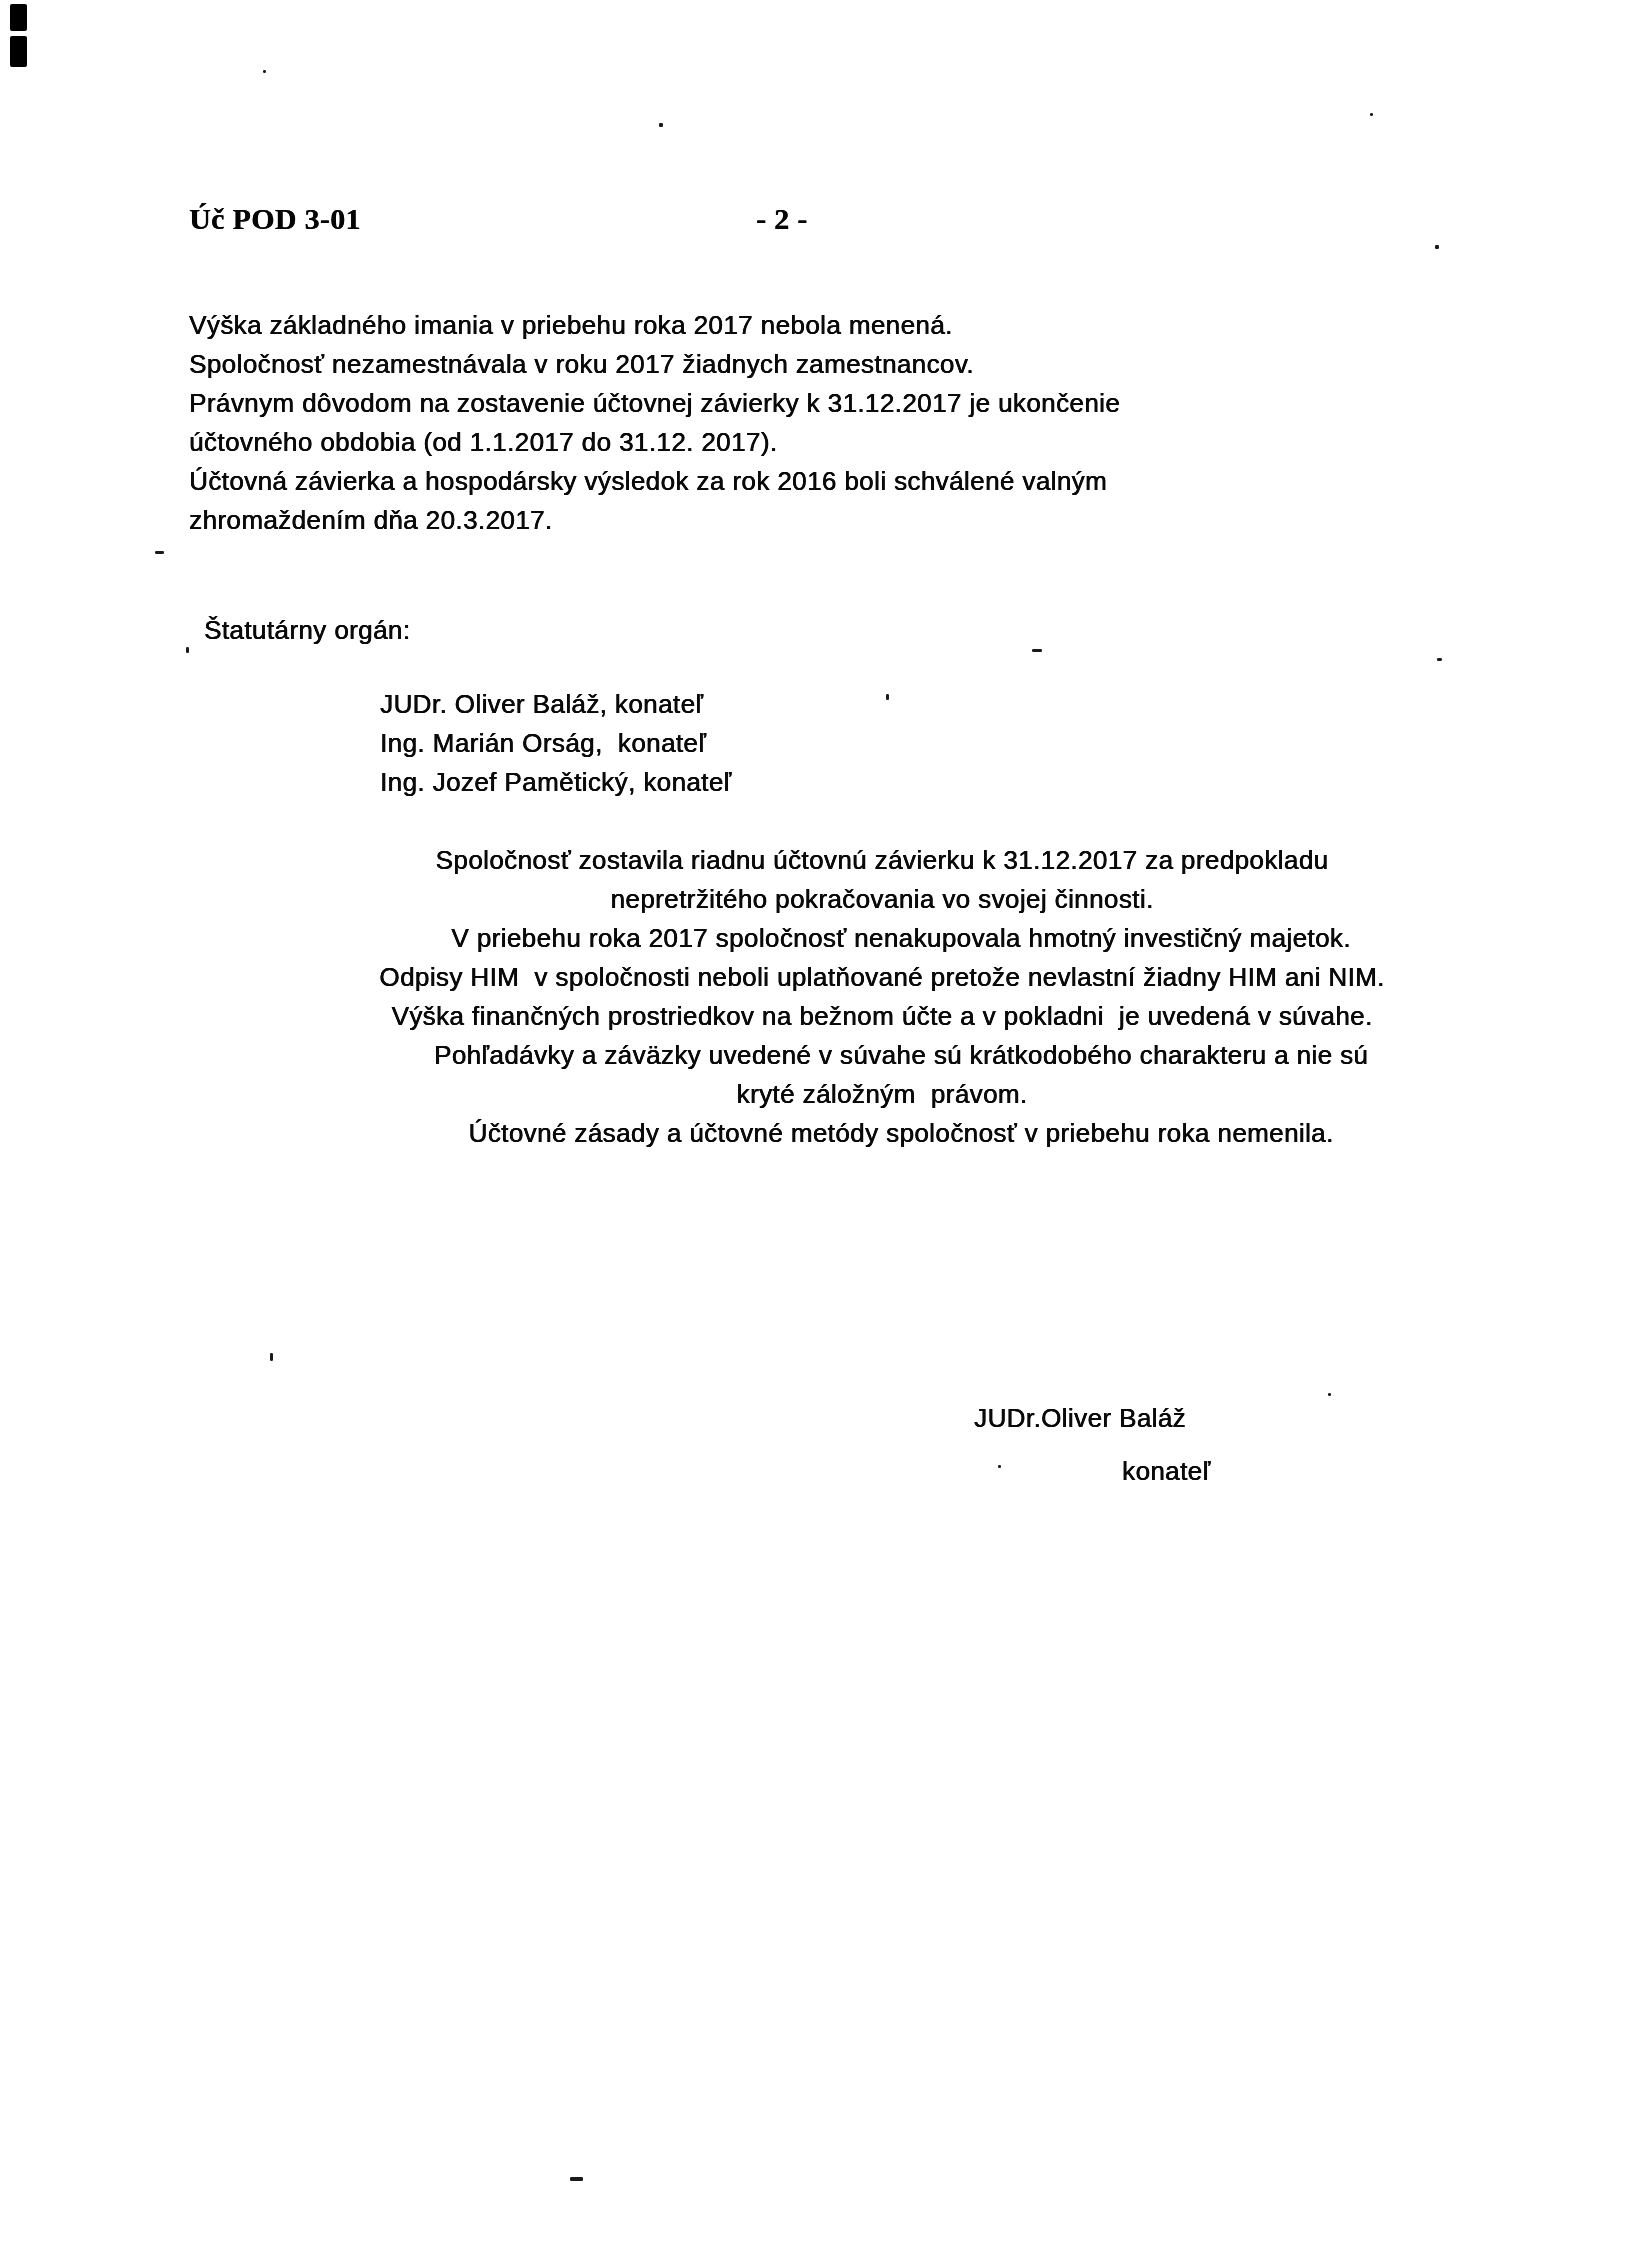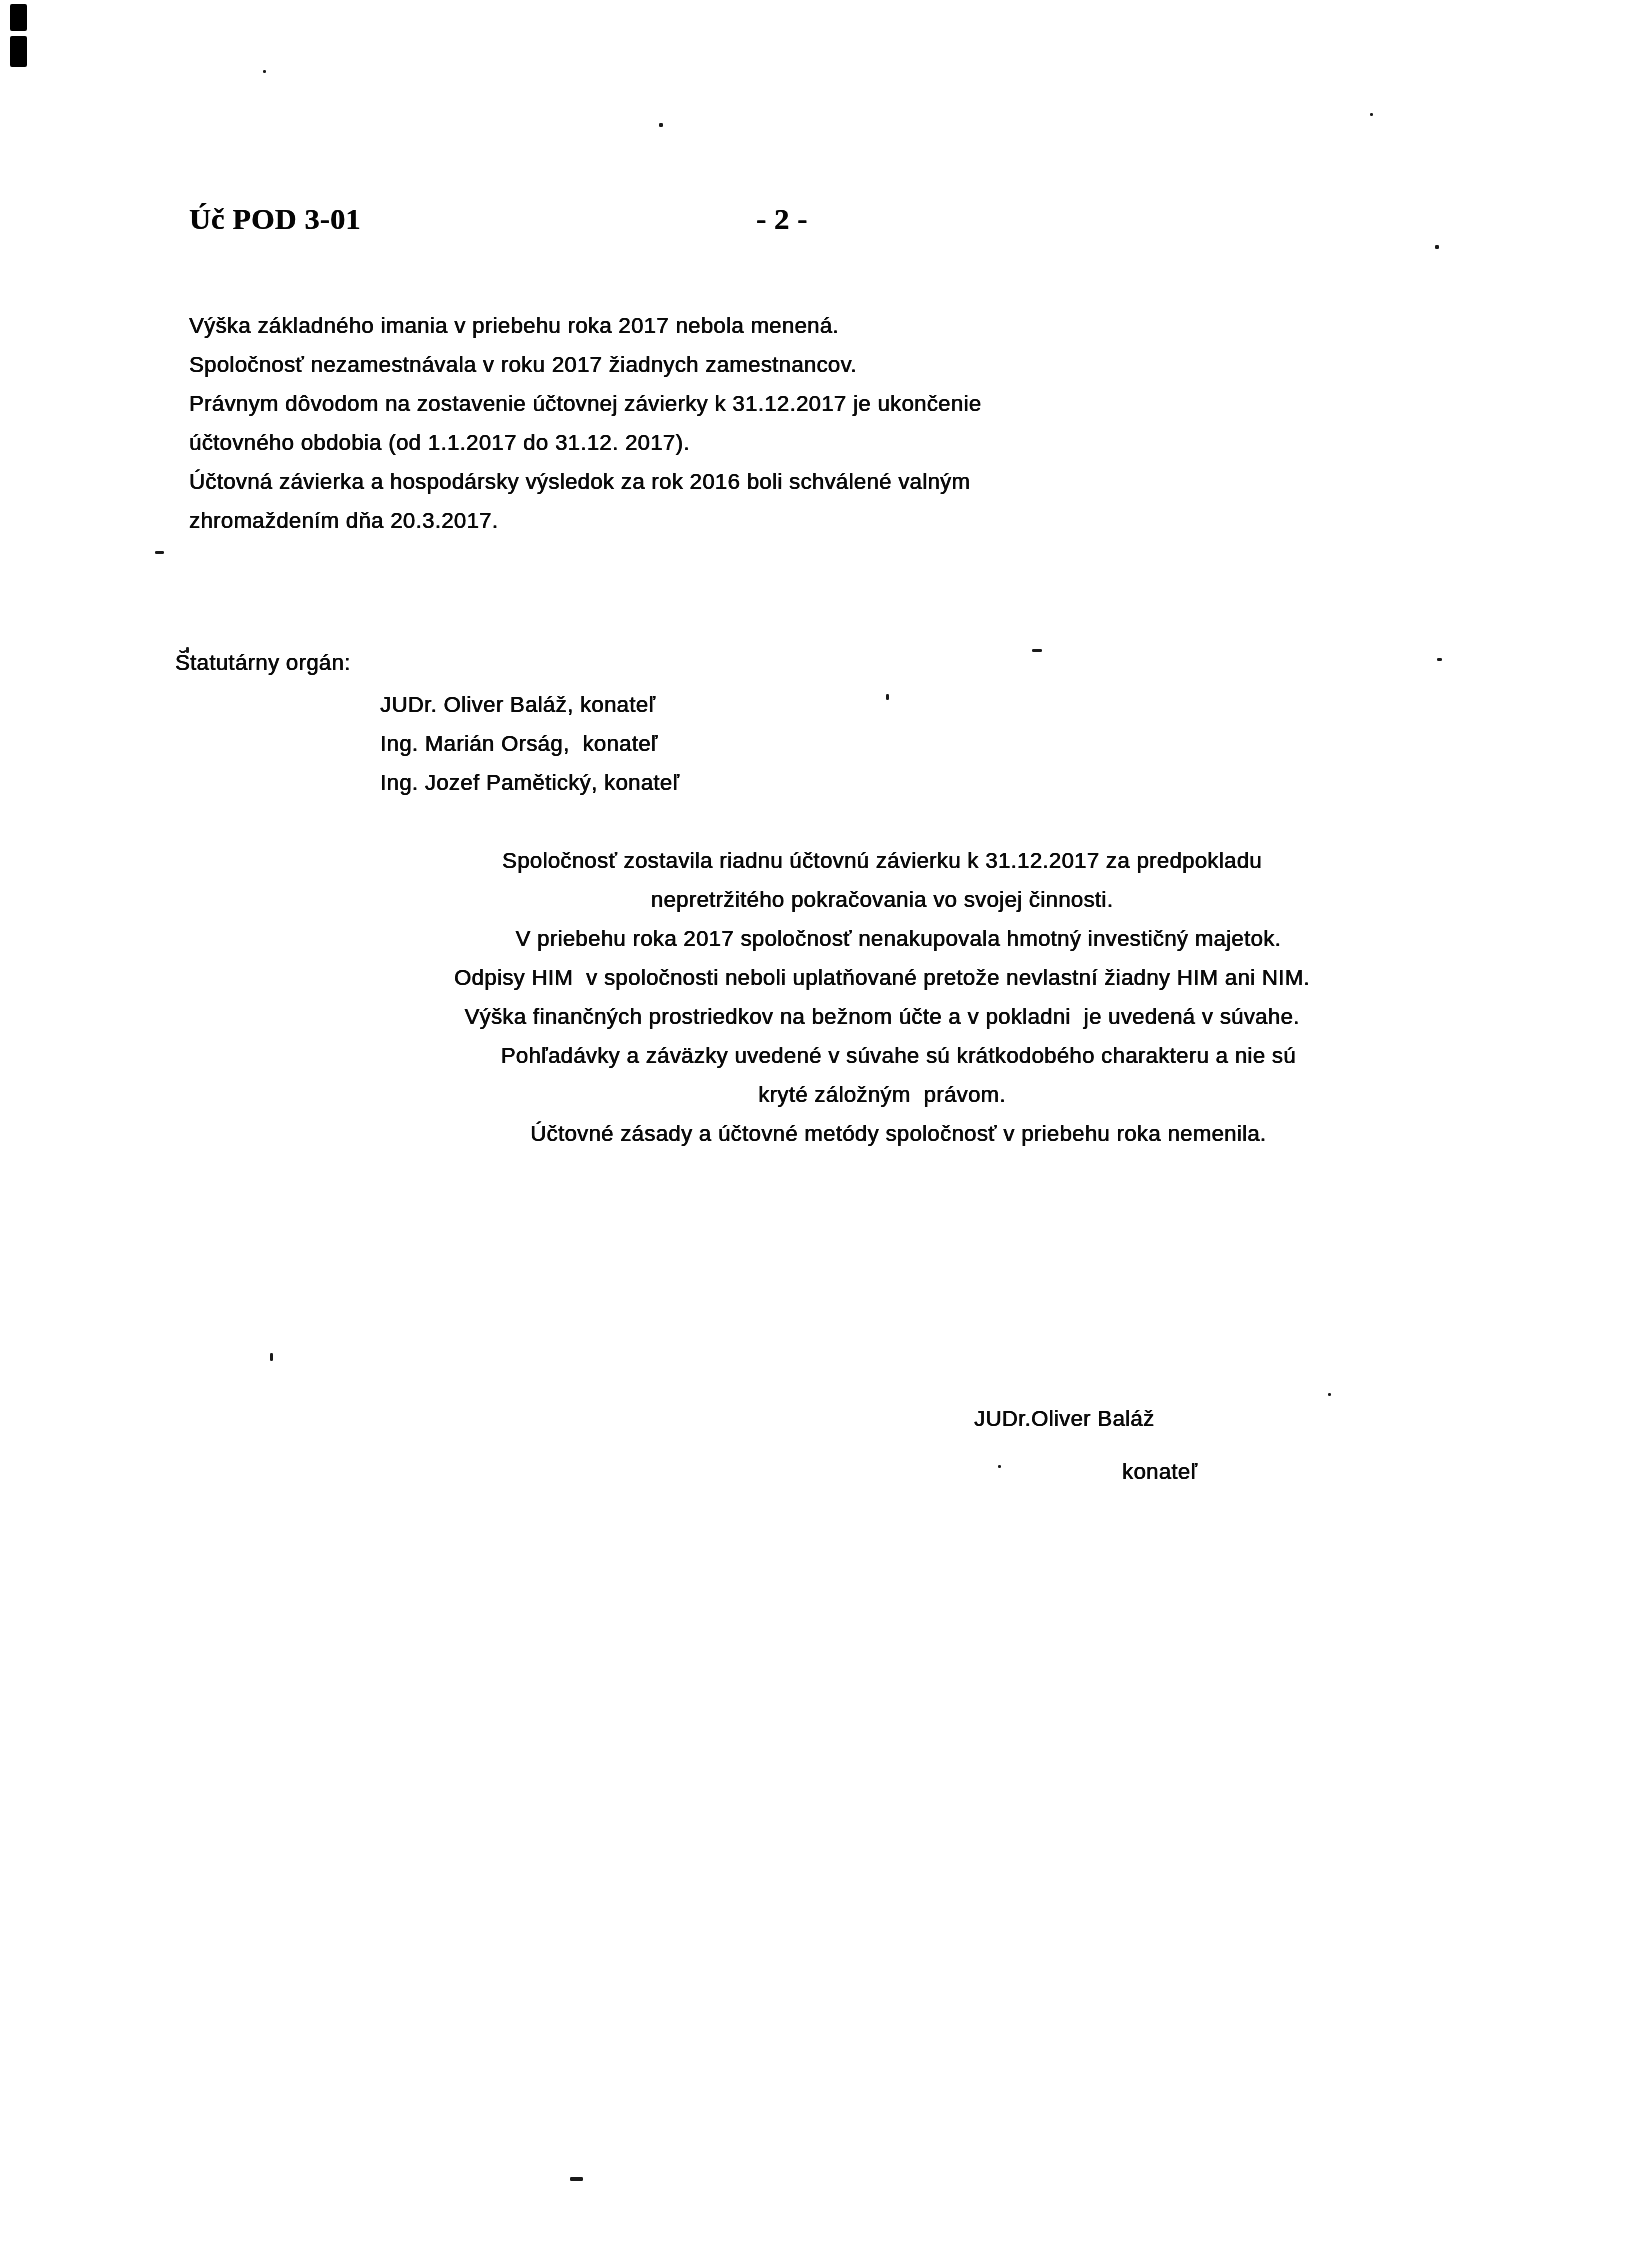--- a/index.html
+++ b/index.html
@@ -13,21 +13,21 @@
     height: 2261px;
     background: #ffffff;
     overflow: hidden;
     font-family: "Liberation Sans", "DejaVu Sans", sans-serif;
     color: #0a0a0a;
     border-radius: 19px;
   }
   
   .body-text {
     position: absolute;
-    font-size: 22px;
+    font-size: 26px;
     line-height: 39px;
     letter-spacing: 0.4px;
     white-space: pre-wrap;
     color: #0a0a0a;
     text-shadow: 0.5px 0 0 currentColor, 0 0.3px 0 currentColor;
   }
   .header-text {
     position: absolute;
     font-family: "Liberation Serif", "DejaVu Serif", serif;
     font-weight: bold;
@@ -35,21 +35,21 @@
     line-height: 36px;
     letter-spacing: 0.3px;
     white-space: pre;
     color: #050505;
     text-shadow: 0.4px 0 0 currentColor;
   }
   .form-code   { left: 189px;  top: 201px; }
   .page-number { left: 756px; top: 201px; }
 
   .intro-paragraph    { left: 189px; top: 306px;  width: 1386px; }
-  .statutory-heading  { left: 175px; top: 611px; margin-top: 32px; }
+  .statutory-heading  { left: 204px; top: 611px; }
   .statutory-members  { left: 380px; top: 685px; width: 903px; }
   .notes-paragraph    { left: 189px; top: 841px; width: 1386px; text-align: center; }
 
   .signature-name  { left: 974px; top: 1399px; }
   .signature-title { left: 1078px; top: 1452px; margin-left: 44px; }
 
   
   .speck {
     position: absolute;
     background: #1a1a1a;

